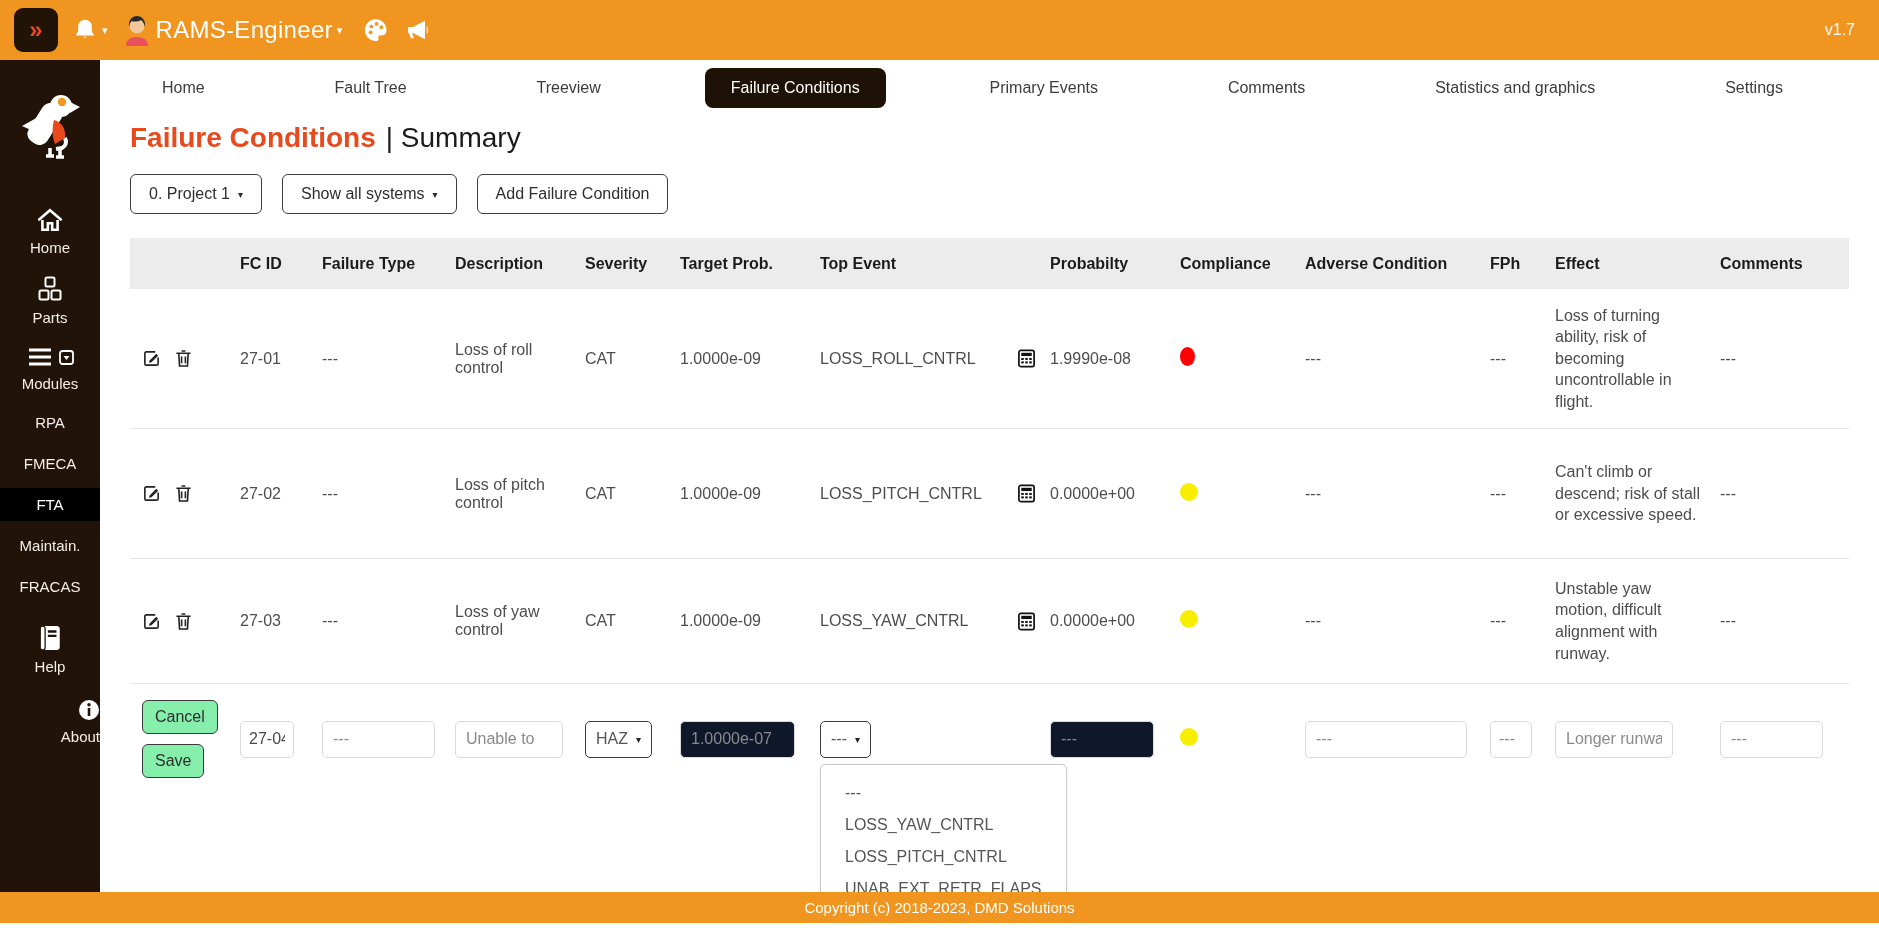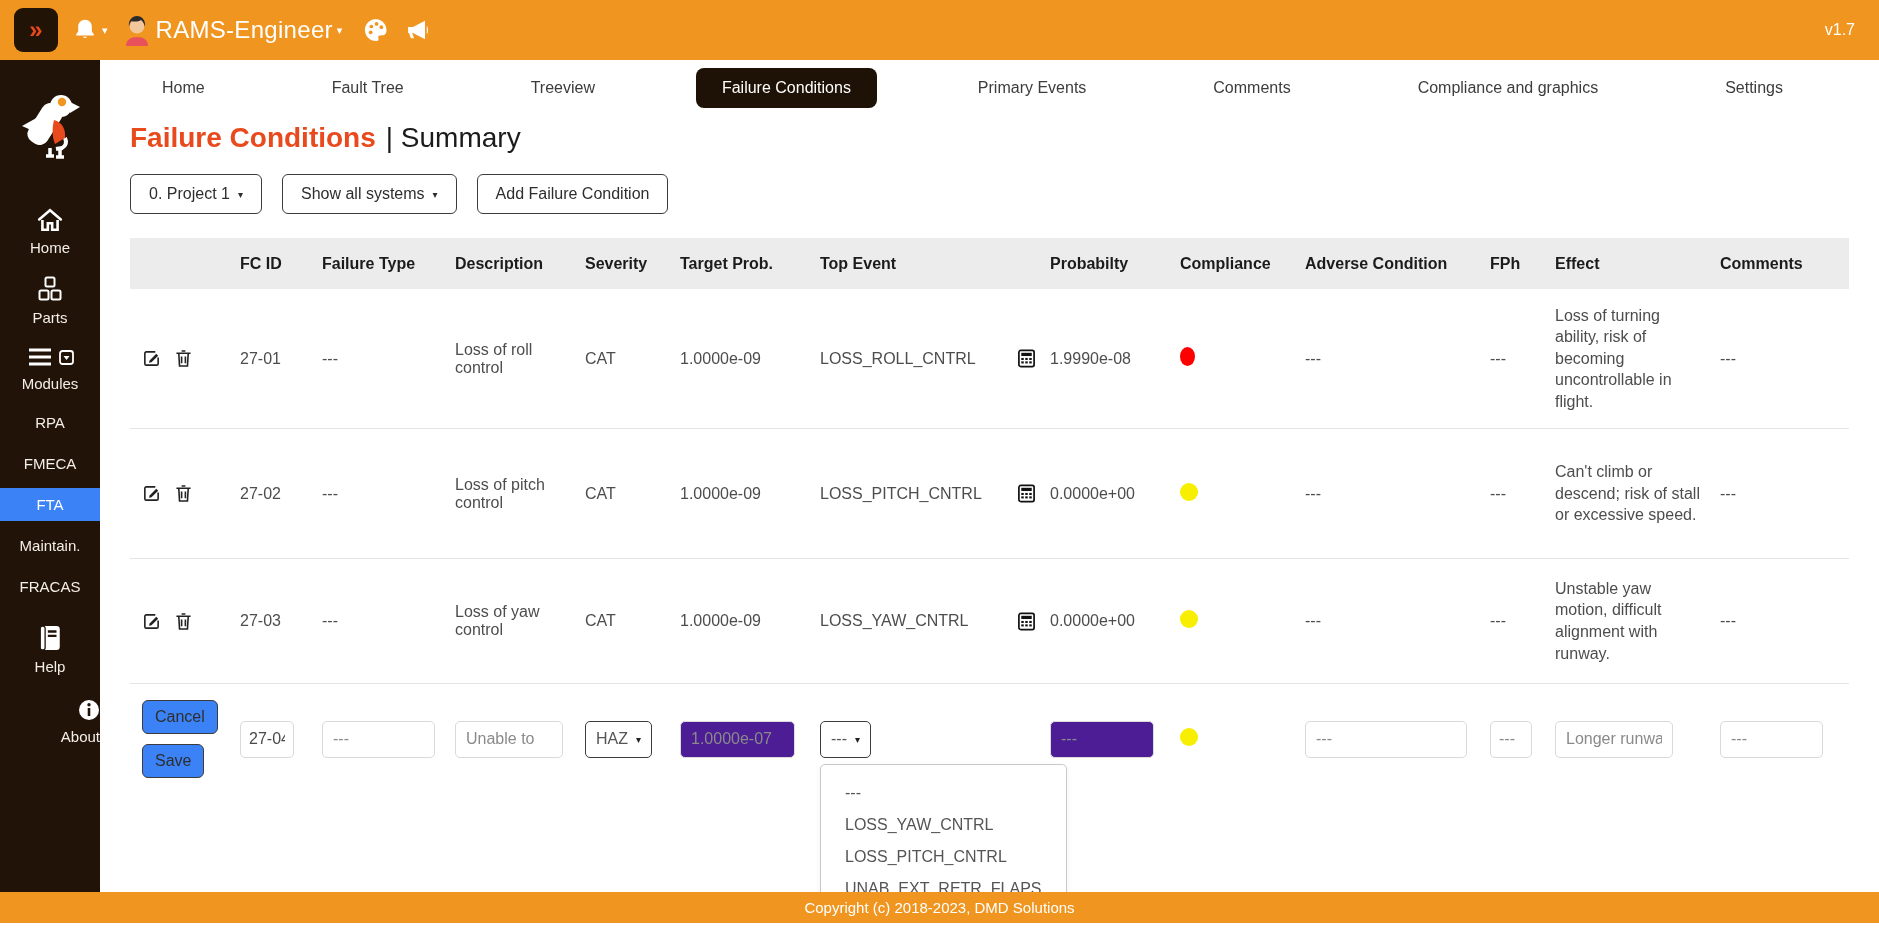--- a/index.html
+++ b/index.html
@@ -19,21 +19,21 @@
   .user-group, .bell-group { display:flex; align-items:center; cursor:pointer; }
 
   
   .sidebar { position:absolute; top:60px; left:0; width:100px; height:848px; background:#211307;
              display:flex; flex-direction:column; align-items:center; z-index:5; }
   .logo { margin-top:28px; margin-bottom:34px; }
   .side-item { width:100%; display:flex; flex-direction:column; align-items:center; gap:4px;
                padding:10px 0; color:#F4EEE8; font-size:15px; cursor:pointer; }
   .side-item .lbl { font-size:15px; }
   .side-item.text-only { padding:12px 0; }
-  .side-item.active { background:#3b82f6; color:#fff; padding:8px 0; margin:4px 0; }
+  .side-item.active { background:#000000; color:#fff; padding:8px 0; margin:4px 0; }
   .modules-icons { display:flex; align-items:center; gap:6px; }
 
   
   .content { position:absolute; left:100px; top:60px; width:1779px; height:848px; background:#fff; overflow:hidden; }
 
   .nav-tabs { display:flex; justify-content:space-between; align-items:center; padding:8px 70px 8px 36px; height:56px; }
   .nav-tab { font-size:16px; color:#3c3c3c; padding:11px 26px; cursor:pointer; white-space:nowrap; }
   .nav-tab.active { background:#1E1206; color:#fff; border-radius:8px; }
 
   .page-head { padding:6px 30px 0 30px; display:flex; align-items:baseline; gap:10px; }
@@ -60,26 +60,26 @@
   .dot { border-radius:50%; }
   .dot-red { width:15px; height:19px; }
   .dot-yellow { width:18px; height:18px; }
   .effect-cell { line-height:1.35; padding:10px 14px 10px 0; }
 
   
   .edit-row { display:grid; grid-template-columns:110px 82px 133px 130px 95px 140px 230px 130px 125px 185px 65px 165px 129px;
               align-items:center; margin-top:16px; }
   .edit-row > div { padding-right:14px; }
   .btn-stack { display:flex; flex-direction:column; gap:10px; padding-left:12px; }
-  .form-btn { height:34px; background:#3b82f6; border:1.5px solid #3c3c3c; border-radius:6px; font-size:16px;
+  .form-btn { height:34px; background:#86efac; border:1.5px solid #3c3c3c; border-radius:6px; font-size:16px;
               color:#2e2e2e; padding:0 12px; cursor:pointer; font-family:"Liberation Sans", sans-serif; width:fit-content; }
   .edit-input { height:37px; border:1px solid #d9d9d9; border-radius:5px; padding:0 10px; font-size:16px;
                 color:#8a8a8a; font-family:"Liberation Sans", sans-serif; background:#fff; }
   .edit-input.dark { color:#4a4a4a; }
-  .edit-input:disabled, .edit-input.disabled { background:#4c1d95; border-color:#dcdcdc; color:#8a8a8a; }
+  .edit-input:disabled, .edit-input.disabled { background:#0f172a; border-color:#dcdcdc; color:#8a8a8a; }
   .select-btn { height:37px; background:#fff; border:1.5px solid #3c3c3c; border-radius:5px; font-size:16px;
                 color:#555; padding:0 10px; cursor:pointer; display:inline-flex; align-items:center; gap:8px;
                 font-family:"Liberation Sans", sans-serif; }
   .select-btn .caret-d { font-size:10px; color:#222; }
   .topevent-editcell { position:relative; }
   .dropdown-panel { position:absolute; top:43px; left:0; width:247px; background:#fff;
                     border:1px solid #c9c9c9; border-radius:5px; box-shadow:0 2px 6px rgba(0,0,0,0.06);
                     padding:12px 0; z-index:8; }
   .dd-item { padding:7px 24px; font-size:16px; color:#555; cursor:pointer; white-space:nowrap; }
 
@@ -227,21 +227,21 @@
 
 <div class="content">
 
   <div class="nav-tabs">
     <span class="nav-tab">Home</span>
     <span class="nav-tab">Fault Tree</span>
     <span class="nav-tab">Treeview</span>
     <span class="nav-tab active">Failure Conditions</span>
     <span class="nav-tab">Primary Events</span>
     <span class="nav-tab">Comments</span>
-    <span class="nav-tab">Compliance and graphics</span>
+    <span class="nav-tab">Statistics and graphics</span>
     <span class="nav-tab">Settings</span>
   </div>
 
   <div class="page-head">
     <span class="page-title">Failure Conditions</span>
     <span class="page-subtitle"><span>|</span> <span>Summary</span></span>
   </div>
 
   <div class="toolbar">
     <button class="tb-btn">

